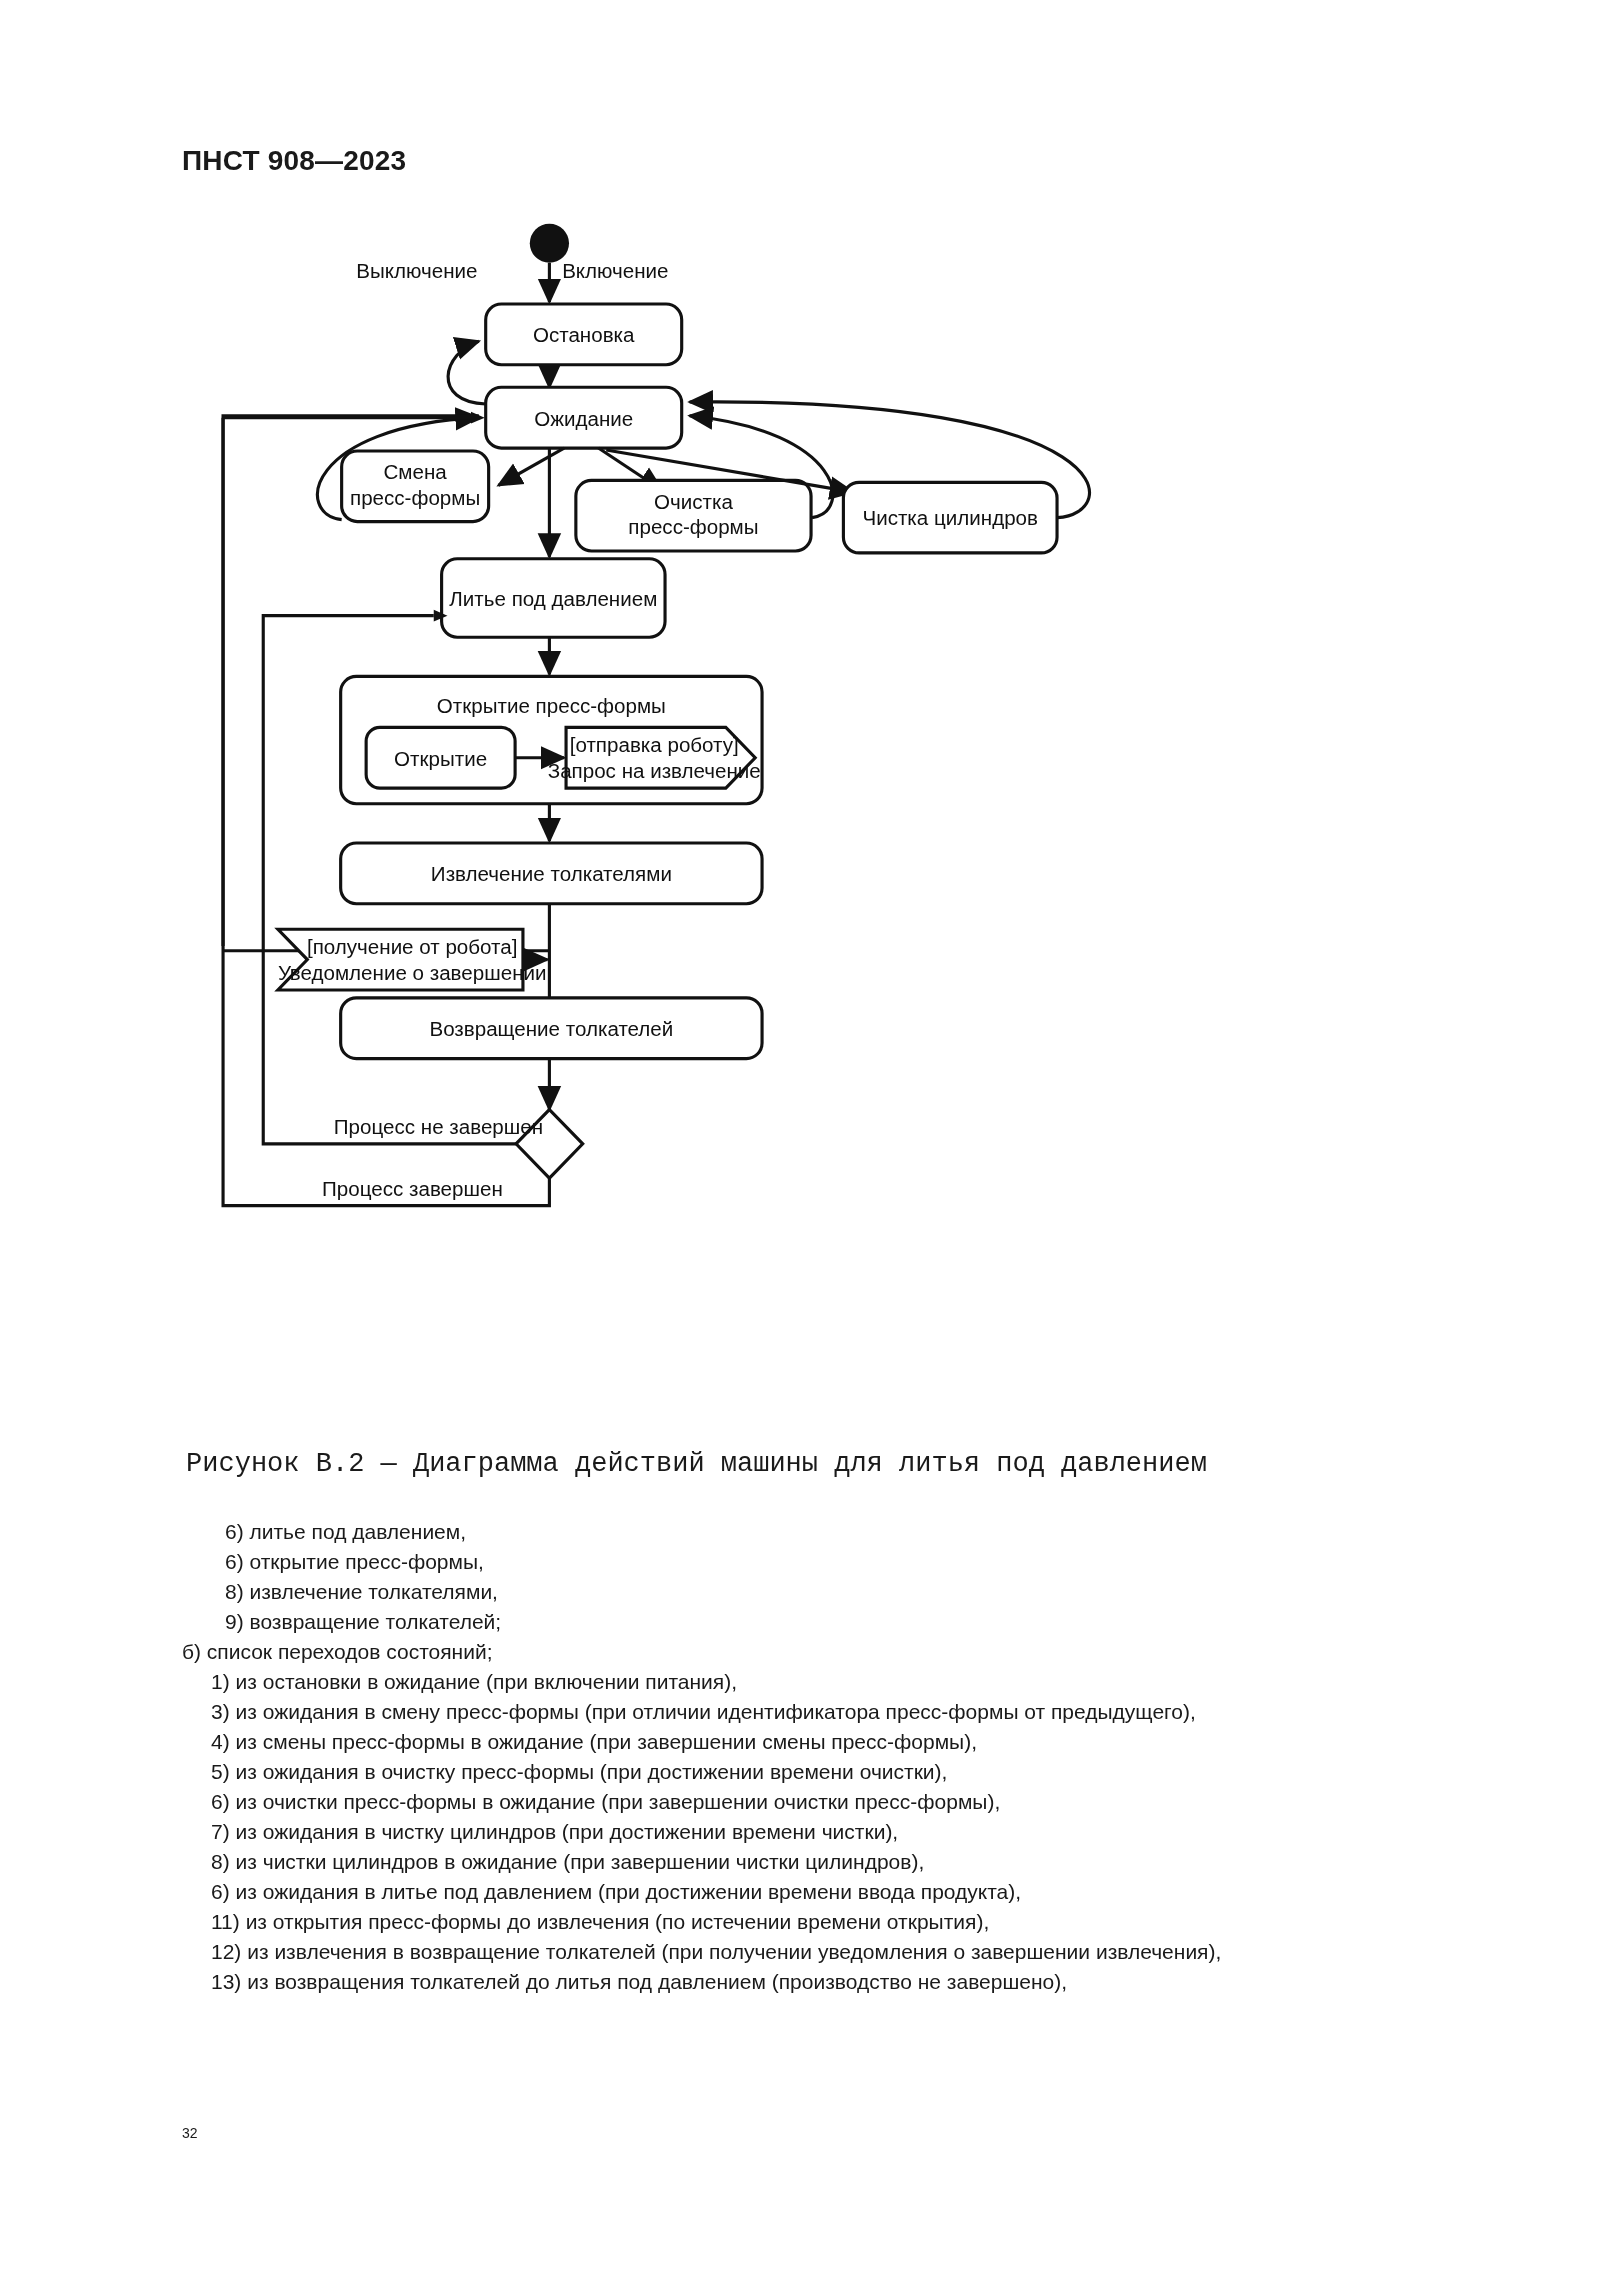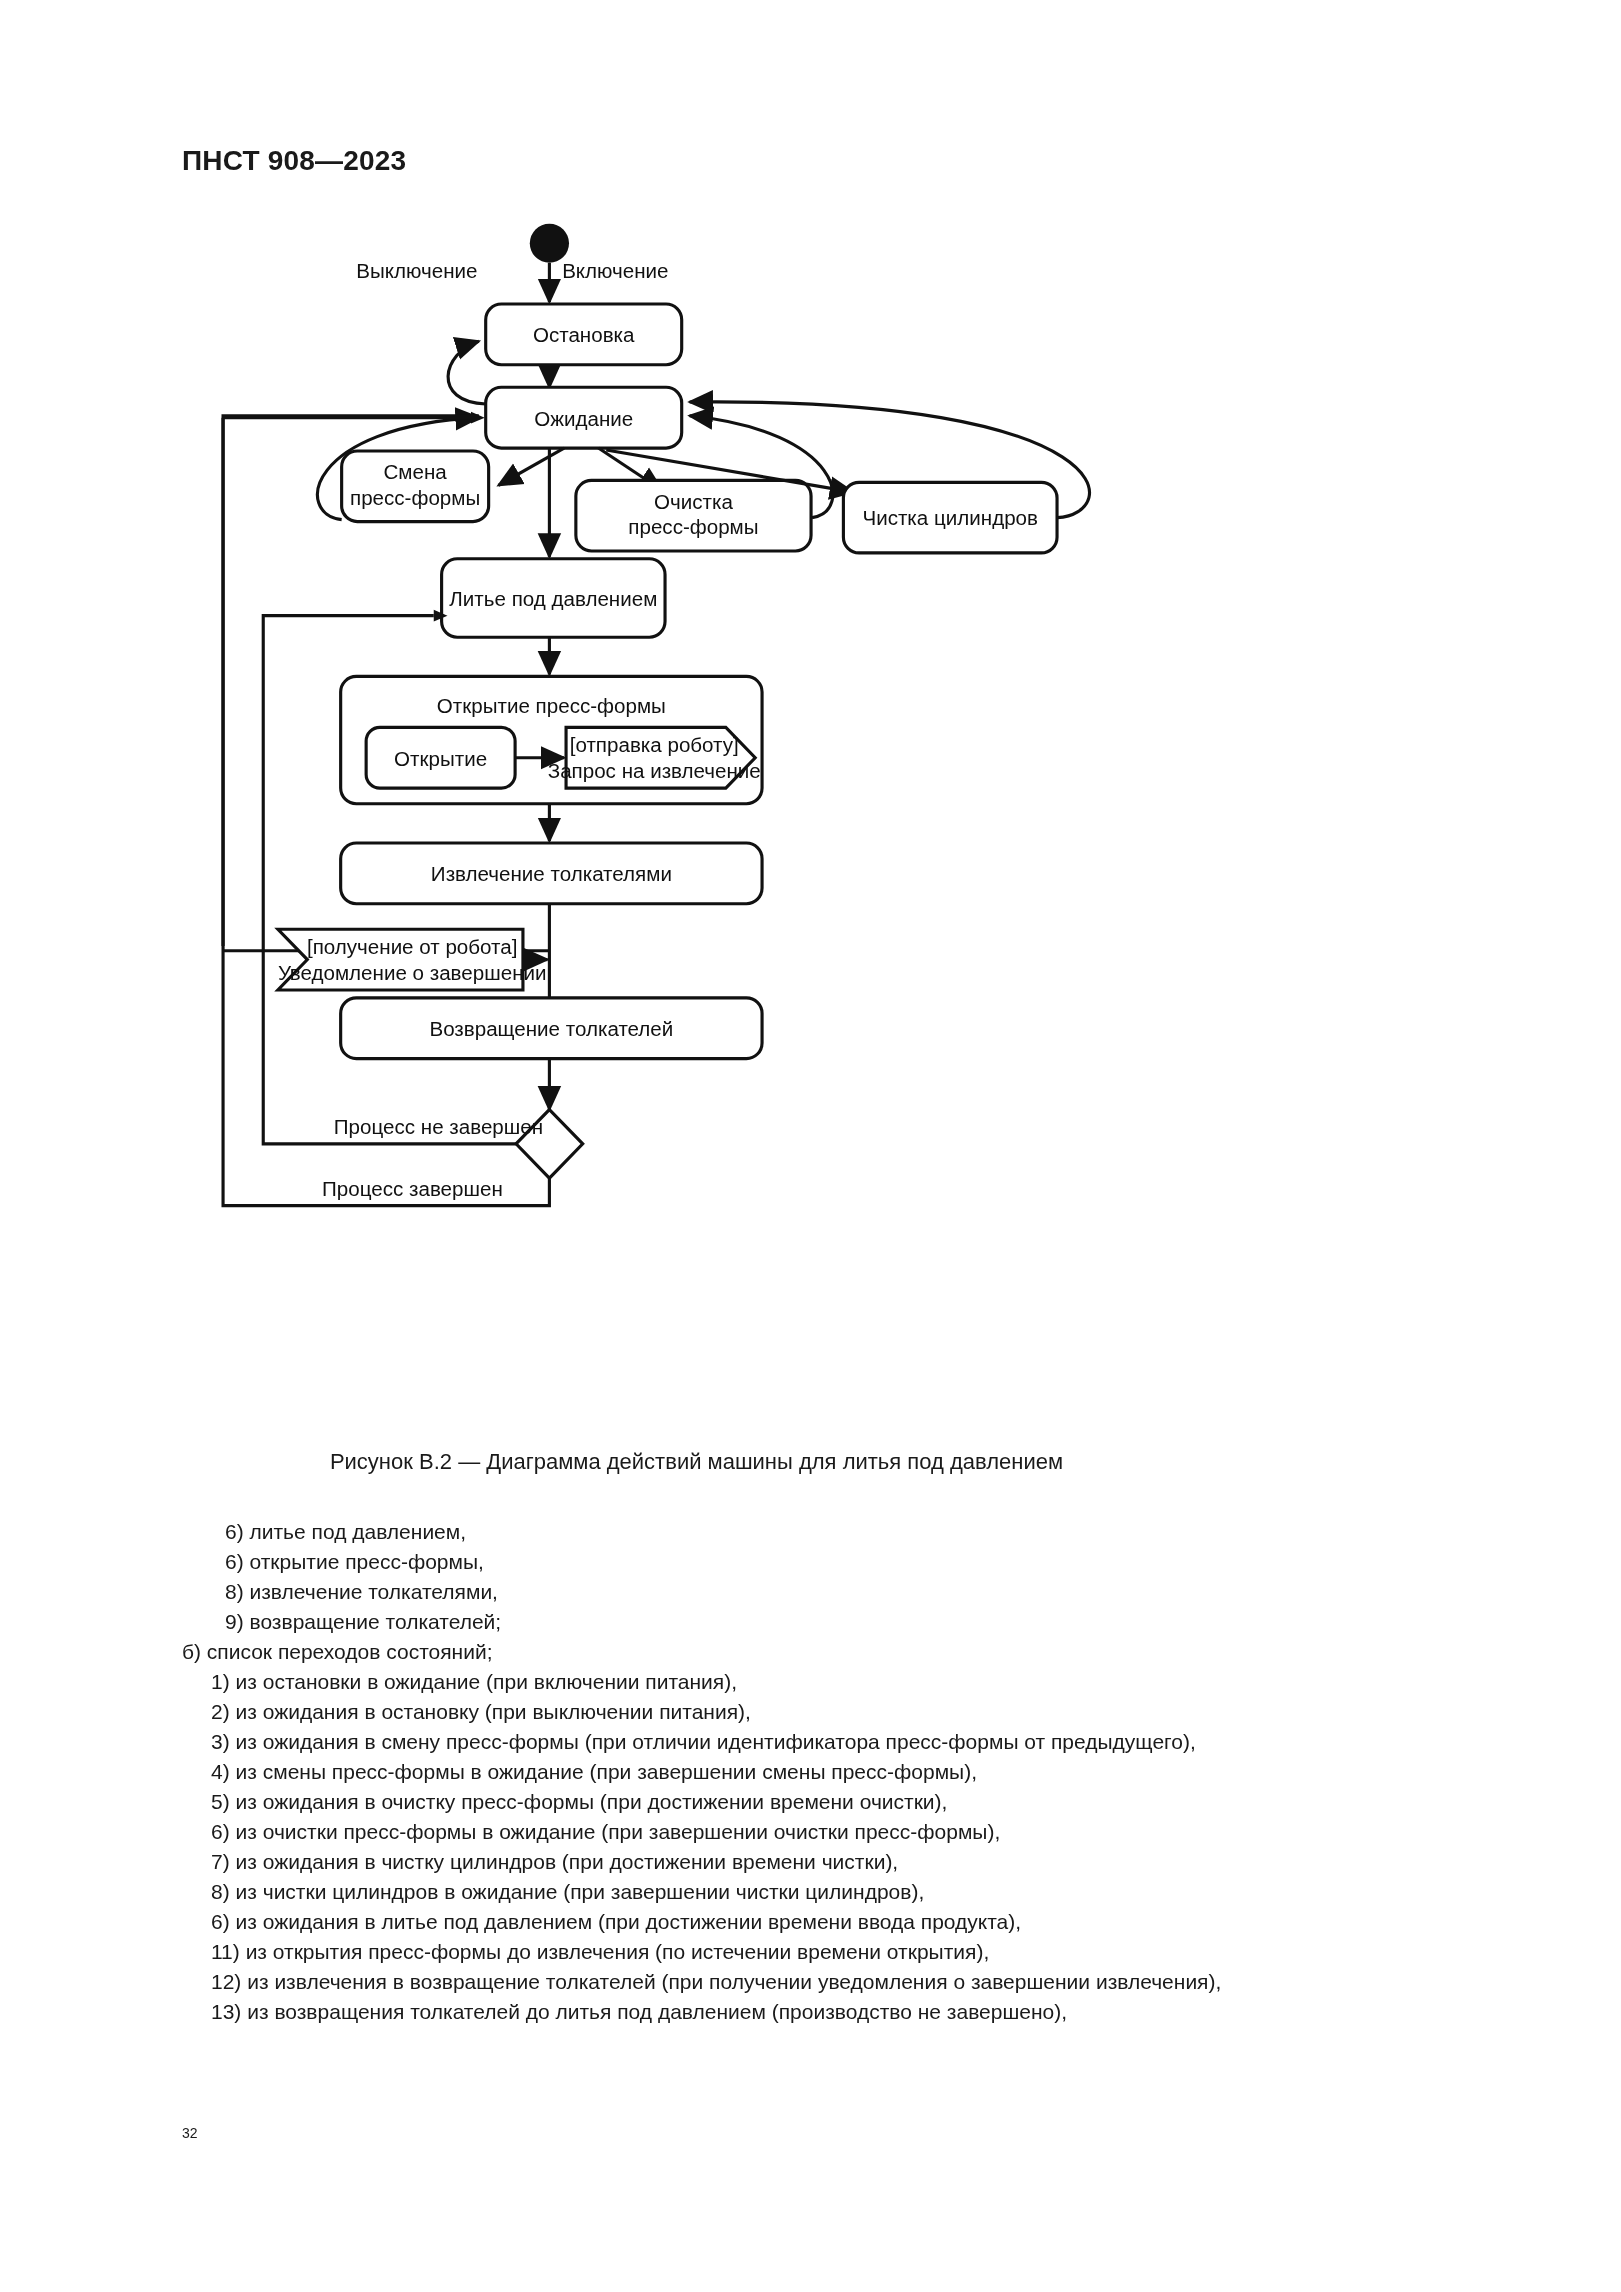--- a/index.html
+++ b/index.html
@@ -38,21 +38,22 @@
   }
   .figure-wrap svg {
     display: block;
   }
   .fig-caption {
     position: absolute;
     left: 0;
     top: 1449px;
     width: 1393px;
     text-align: center;
-    font-size: 22px;
+    font-size: 27px;
+    font-family: Liberation Mono, monospace;
   }
   .body-text {
     position: absolute;
     left: 182px;
     top: 1517px;
     width: 1294px;
     font-size: 21px;
     line-height: 30px;
   }
   .body-text .li {
@@ -197,21 +198,20 @@
   <div class="fig-caption">Рисунок В.2 — Диаграмма действий машины для литья под давлением</div>
 
   <div class="body-text">
     <div id="list-container">
         <div class="li ind-1">6) литье под давлением,</div>
         <div class="li ind-1">6) открытие пресс-формы,</div>
         <div class="li ind-1">8) извлечение толкателями,</div>
         <div class="li ind-1">9) возвращение толкателей;</div>
         <div class="li ind-0">б) список переходов состояний;</div>
         <div class="li ind-2">1) из остановки в ожидание (при включении питания),</div>
-        <div class="li ind-2">2) из ожидания в остановку (при выключении питания),</div>
         <div class="li ind-2">3) из ожидания в смену пресс-формы (при отличии идентификатора пресс-формы от предыдущего),</div>
         <div class="li ind-2">4) из смены пресс-формы в ожидание (при завершении смены пресс-формы),</div>
         <div class="li ind-2">5) из ожидания в очистку пресс-формы (при достижении времени очистки),</div>
         <div class="li ind-2">6) из очистки пресс-формы в ожидание (при завершении очистки пресс-формы),</div>
         <div class="li ind-2">7) из ожидания в чистку цилиндров (при достижении времени чистки),</div>
         <div class="li ind-2">8) из чистки цилиндров в ожидание (при завершении чистки цилиндров),</div>
         <div class="li ind-2">6) из ожидания в литье под давлением (при достижении времени ввода продукта),</div>
         <div class="li ind-2">11) из открытия пресс-формы до извлечения (по истечении времени открытия),</div>
         <div class="li ind-2">12) из извлечения в возвращение толкателей (при получении уведомления о завершении извлечения),</div>
         <div class="li ind-2">13) из возвращения толкателей до литья под давлением (производство не завершено),</div>

